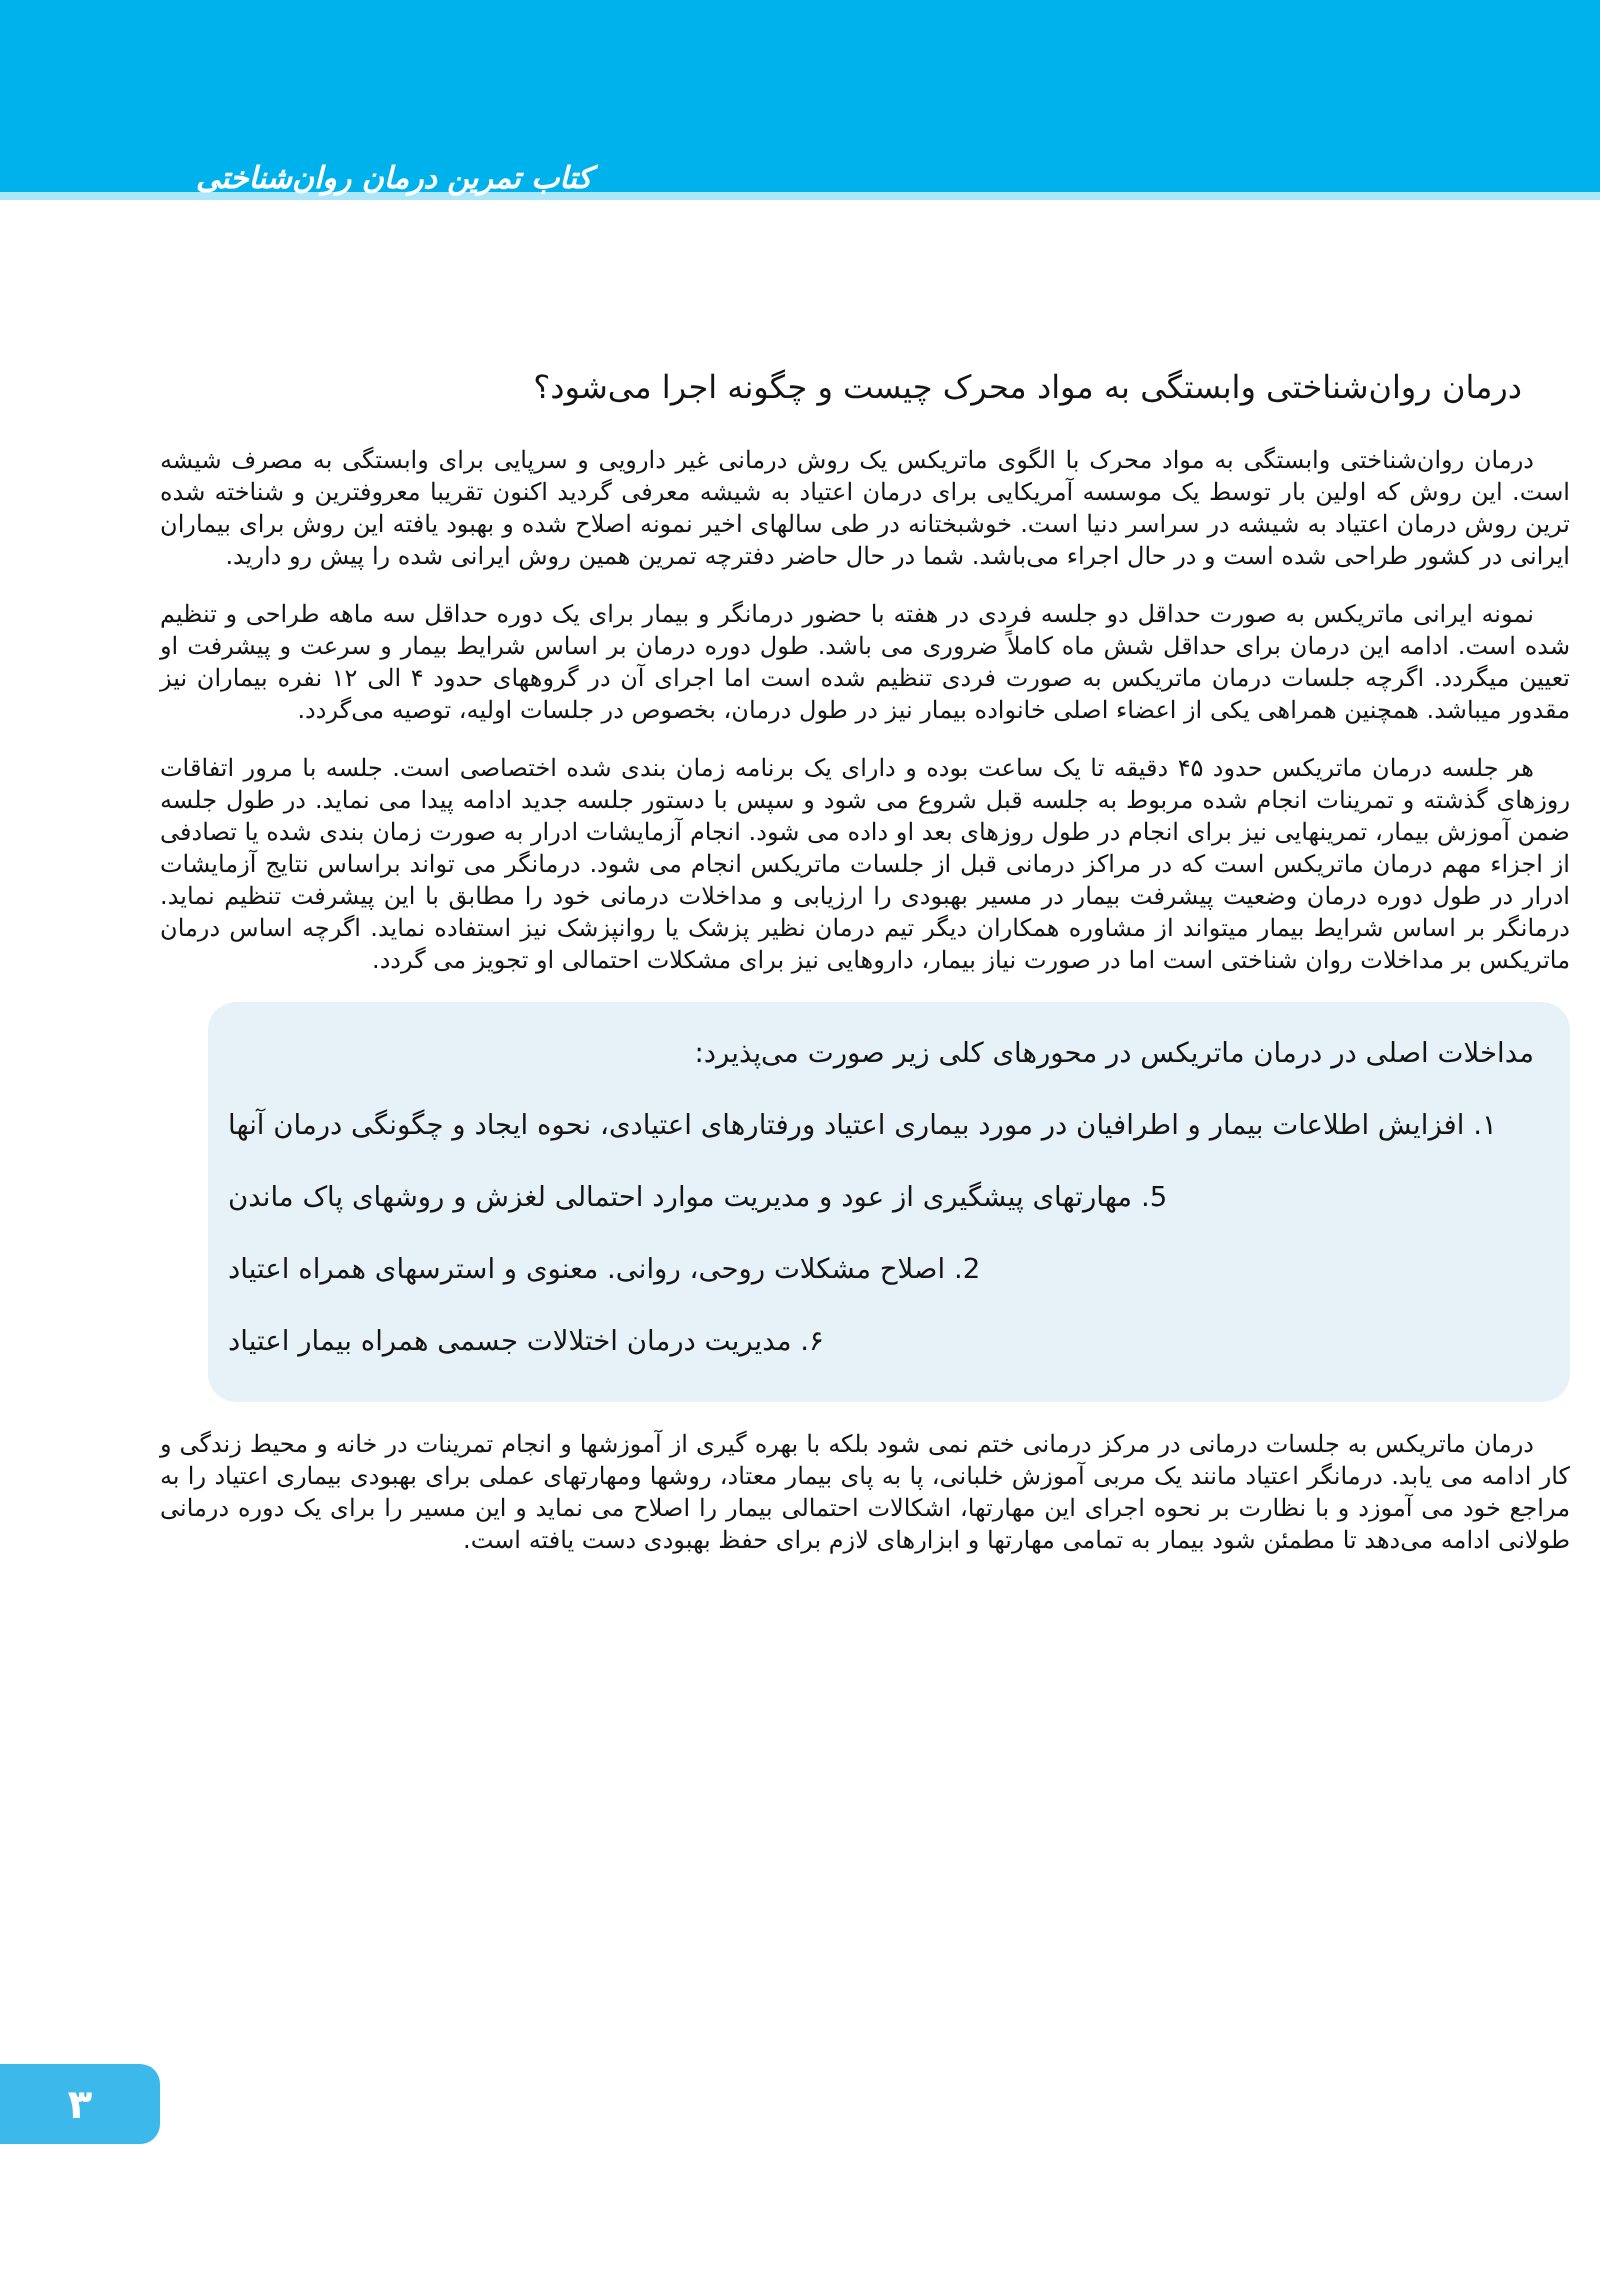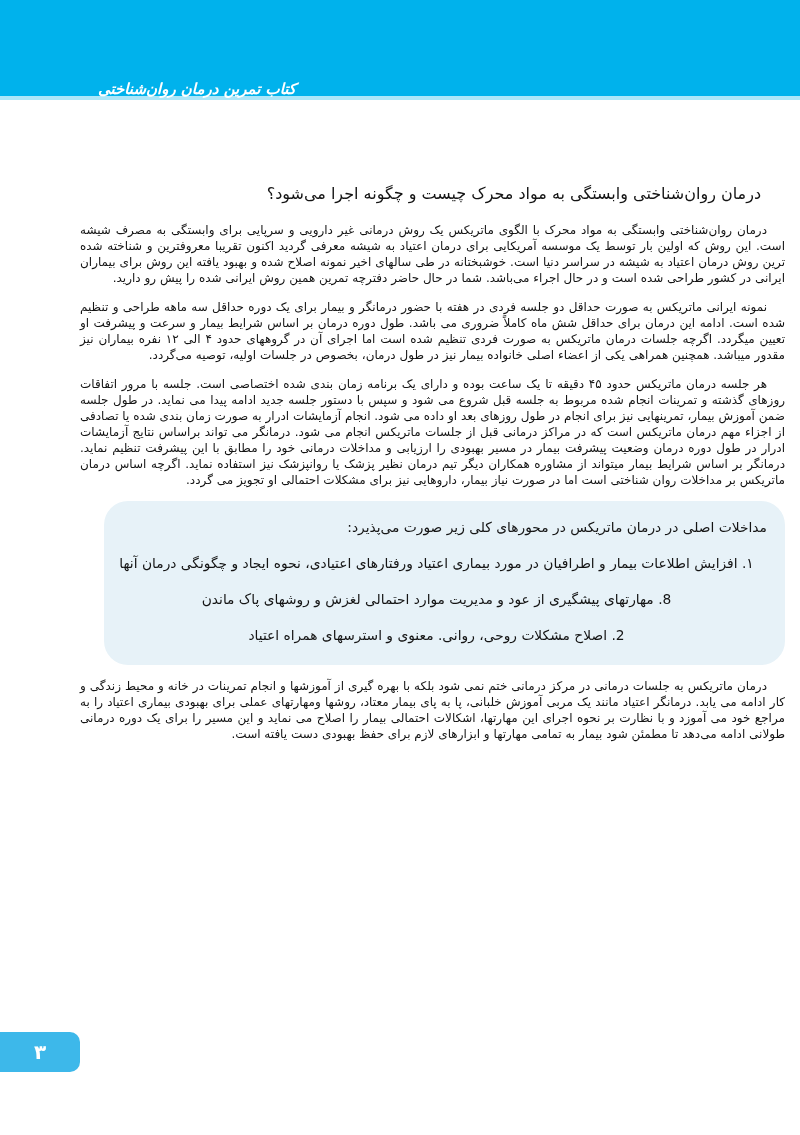--- a/index.html
+++ b/index.html
@@ -47,37 +47,37 @@
   p.body-par{
     font-size:12px;
     line-height:16px;
     text-align:justify;
     text-indent:18px;
     margin-bottom:13px;
     direction:rtl;
   }
   .callout{
     background:var(--box-bg);
-    border-radius:24px;
+    border-radius:14px;
     margin:6px 0px 13px 24px;
     padding:14px 18px 18px 10px;
   }
   .callout .intro{
     font-size:13.8px;
     line-height:24px;
     text-align:right;
     margin-bottom:4px;
   }
   .callout ul{
     list-style:none;
   }
   .callout li{
     font-size:13.8px;
     line-height:24px;
-    text-align:center;
+    text-align:left;
     margin-top:12px;
     padding-right:8px;
   }
   .page-tab{
     position:absolute;left:0;top:1032px;
     width:80px;height:40px;
     background:var(--page-tab);
     border-radius:0 10px 10px 0;
     display:flex;align-items:center;justify-content:center;
   }
@@ -103,22 +103,23 @@
     <p class="body-par">درمان روان‌شناختی وابستگی به مواد محرک با الگوی ماتریکس یک روش درمانی غیر دارویی و سرپایی برای وابستگی به مصرف شیشه است. این روش که اولین بار توسط یک موسسه آمریکایی برای درمان اعتیاد به شیشه معرفی گردید اکنون تقریبا معروفترین و شناخته شده ترین روش درمان اعتیاد به شیشه در سراسر دنیا است. خوشبختانه در طی سالهای اخیر نمونه اصلاح شده و بهبود یافته این روش برای بیماران ایرانی در کشور طراحی شده است و در حال اجراء می‌باشد. شما در حال حاضر دفترچه تمرین همین روش ایرانی شده را پیش رو دارید.</p>
 
     <p class="body-par">نمونه ایرانی ماتریکس به صورت حداقل دو جلسه فردی در هفته با حضور درمانگر و بیمار برای یک دوره حداقل سه ماهه طراحی و تنظیم شده است. ادامه این درمان برای حداقل شش ماه کاملاً ضروری می باشد. طول دوره درمان بر اساس شرایط بیمار و سرعت و پیشرفت او تعیین میگردد. اگرچه جلسات درمان ماتریکس به صورت فردی تنظیم شده است اما اجرای آن در گروههای حدود ۴ الی ۱۲ نفره بیماران نیز مقدور میباشد. همچنین همراهی یکی از اعضاء اصلی خانواده بیمار نیز در طول درمان، بخصوص در جلسات اولیه، توصیه می‌گردد.</p>
 
     <p class="body-par">هر جلسه درمان ماتریکس حدود ۴۵ دقیقه تا یک ساعت بوده و دارای یک برنامه زمان بندی شده اختصاصی است. جلسه با مرور اتفاقات روزهای گذشته و تمرینات انجام شده مربوط به جلسه قبل شروع می شود و سپس با دستور جلسه جدید ادامه پیدا می نماید. در طول جلسه ضمن آموزش بیمار، تمرینهایی نیز برای انجام در طول روزهای بعد او داده می شود. انجام آزمایشات ادرار به صورت زمان بندی شده یا تصادفی از اجزاء مهم درمان ماتریکس است که در مراکز درمانی قبل از جلسات ماتریکس انجام می شود. درمانگر می تواند براساس نتایج آزمایشات ادرار در طول دوره درمان وضعیت پیشرفت بیمار در مسیر بهبودی را ارزیابی و مداخلات درمانی خود را مطابق با این پیشرفت تنظیم نماید. درمانگر بر اساس شرایط بیمار میتواند از مشاوره همکاران دیگر تیم درمان نظیر پزشک یا روانپزشک نیز استفاده نماید. اگرچه اساس درمان ماتریکس بر مداخلات روان شناختی است اما در صورت نیاز بیمار، داروهایی نیز برای مشکلات احتمالی او تجویز می گردد.</p>
 
     <section class="callout">
       <p class="intro">مداخلات اصلی در درمان ماتریکس در محورهای کلی زیر صورت می‌پذیرد:</p>
       <ul>
         <li>۱. افزایش اطلاعات بیمار و اطرافیان در مورد بیماری اعتیاد ورفتارهای اعتیادی، نحوه ایجاد و چگونگی درمان آنها</li>
-        <li>8. مهارتهای پیشگیری از عود و مدیریت موارد احتمالی لغزش و روشهای پاک ماندن</li>
+        <li>5. مهارتهای پیشگیری از عود و مدیریت موارد احتمالی لغزش و روشهای پاک ماندن</li>
         <li>2. اصلاح مشکلات روحی، روانی. معنوی و استرسهای همراه اعتیاد</li>
+        <li>۶. مدیریت درمان اختلالات جسمی همراه بیمار اعتیاد</li>
       </ul>
     </section>
 
     <p class="body-par">درمان ماتریکس به جلسات درمانی در مرکز درمانی ختم نمی شود بلکه با بهره گیری از آموزشها و انجام تمرینات در خانه و محیط زندگی و کار ادامه می یابد. درمانگر اعتیاد مانند یک مربی آموزش خلبانی، پا به پای بیمار معتاد، روشها ومهارتهای عملی برای بهبودی بیماری اعتیاد را به مراجع خود می آموزد و با نظارت بر نحوه اجرای این مهارتها، اشکالات احتمالی بیمار را اصلاح می نماید و این مسیر را برای یک دوره درمانی طولانی ادامه می‌دهد تا مطمئن شود بیمار به تمامی مهارتها و ابزارهای لازم برای حفظ بهبودی دست یافته است.</p>
 
   </main>
 
   <div class="page-tab">
     <span>۳</span>
   </div>

